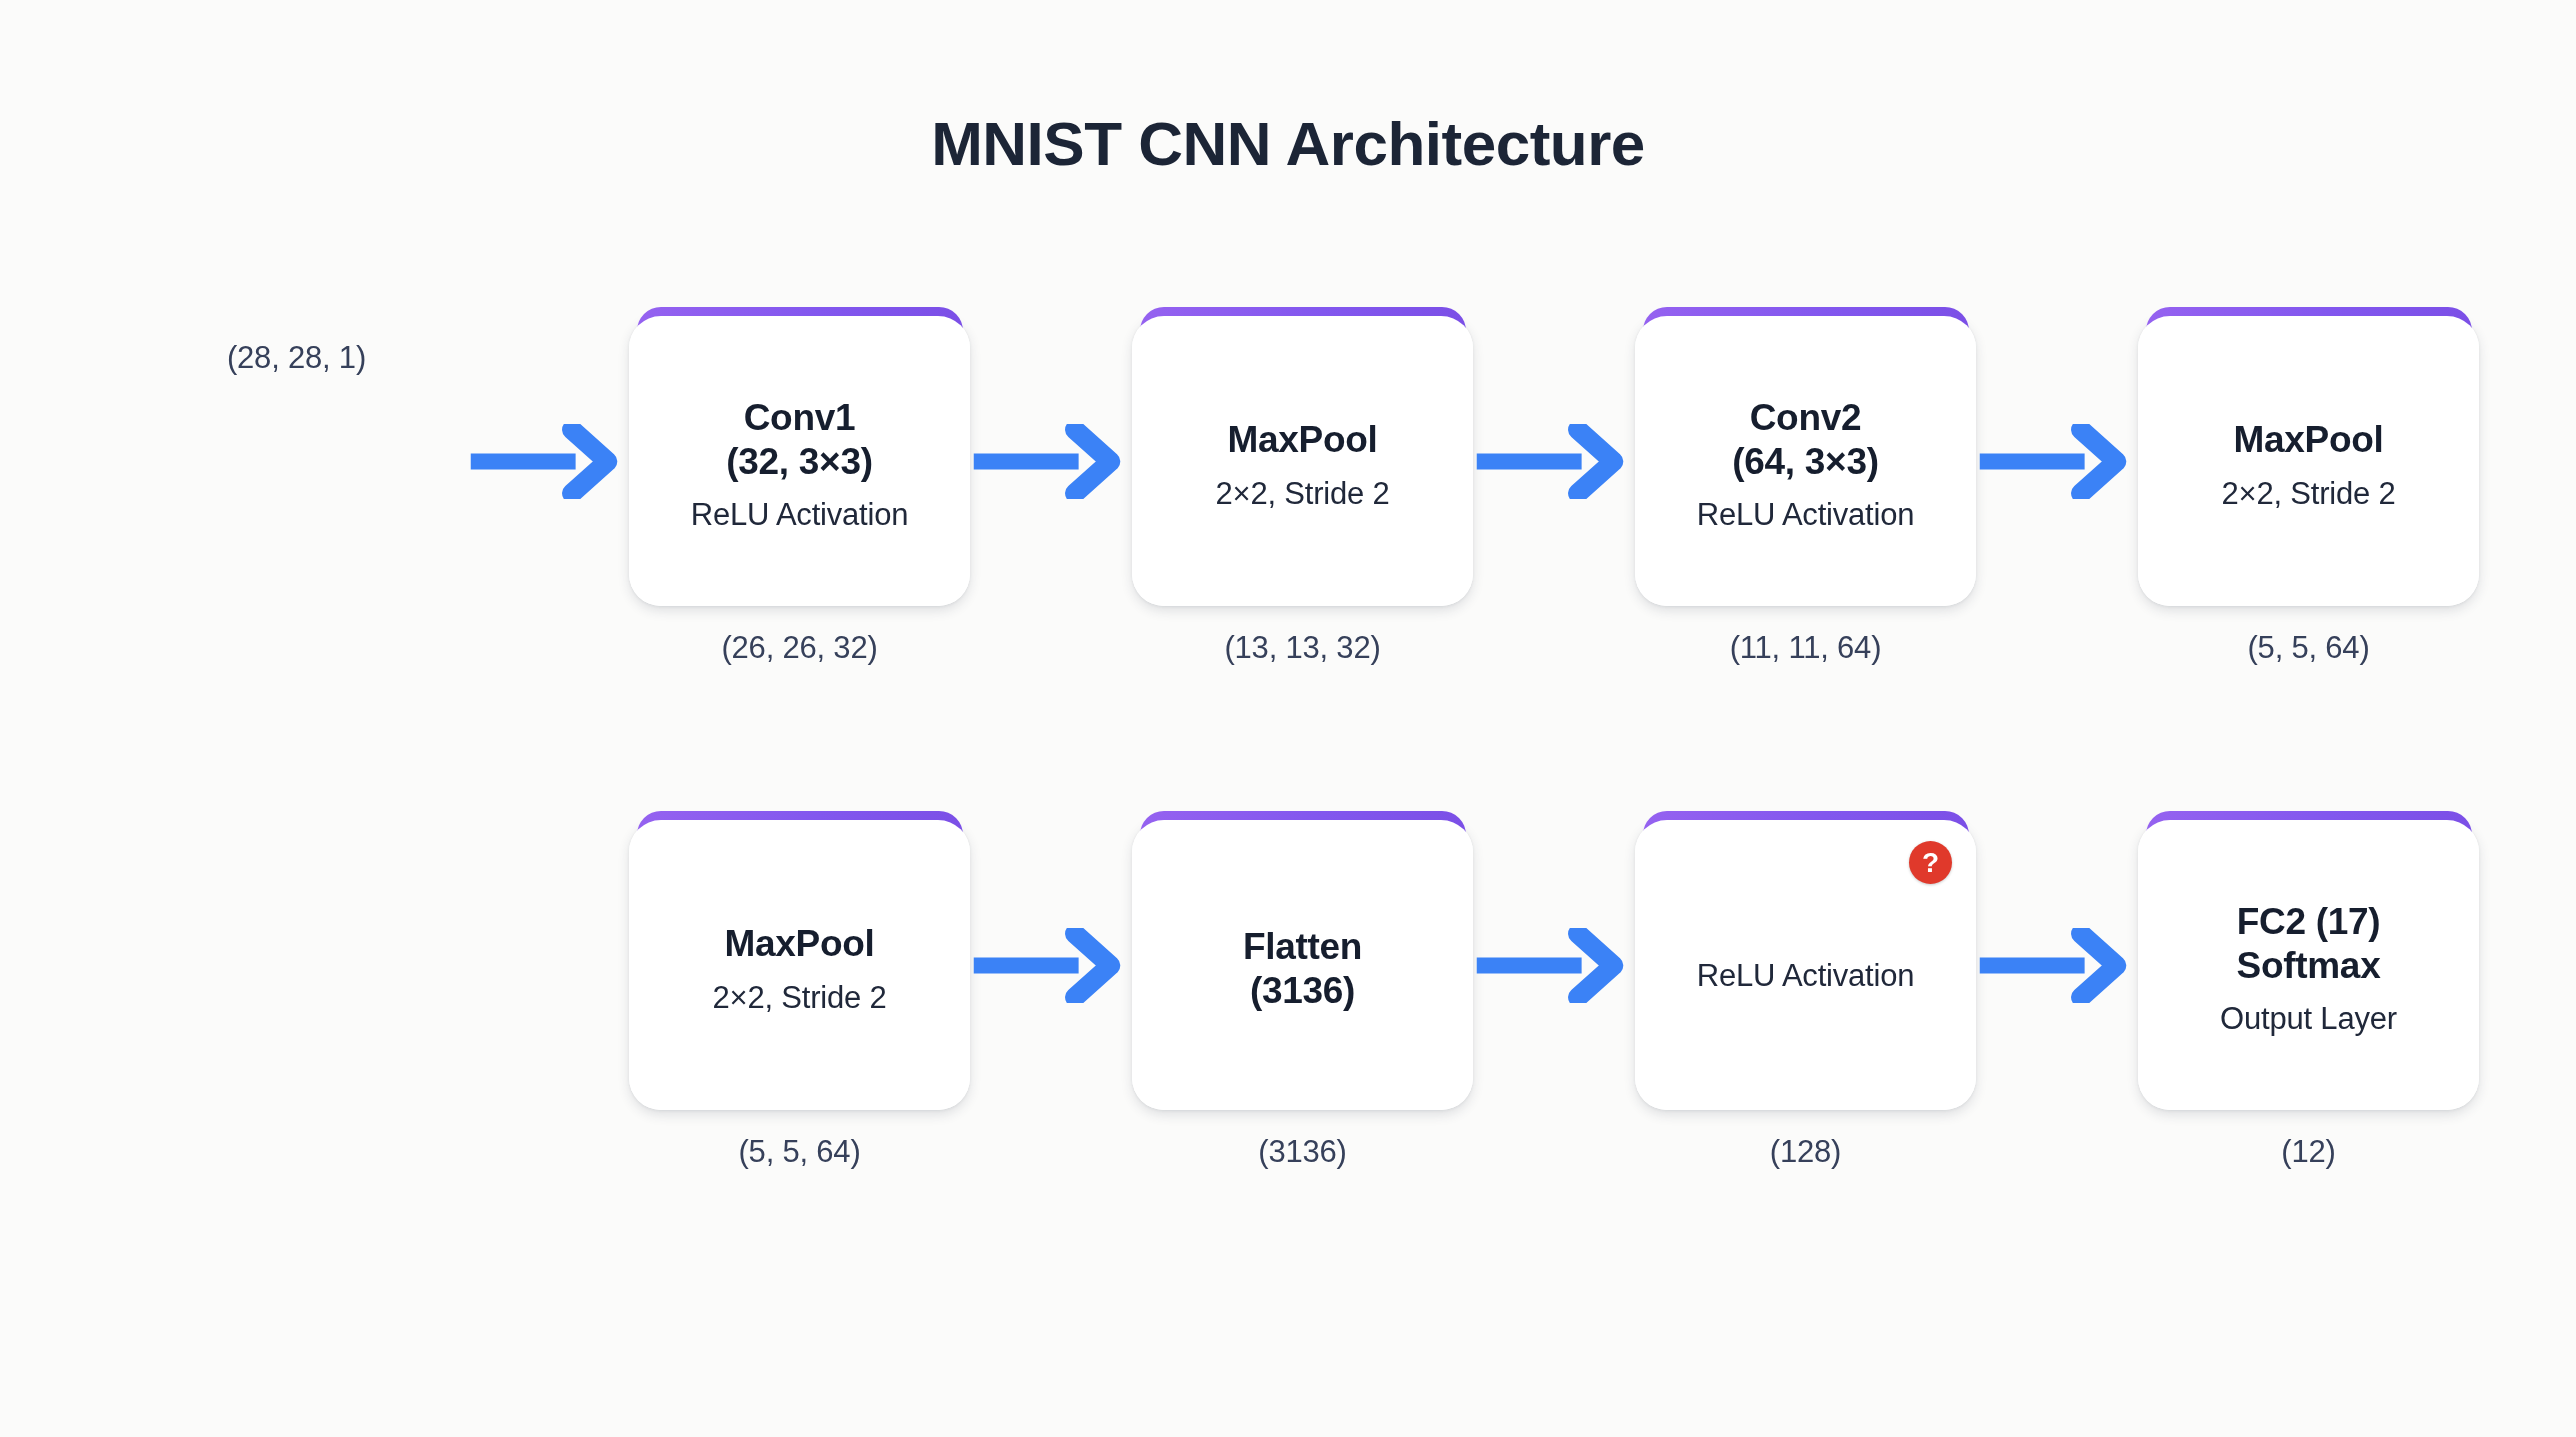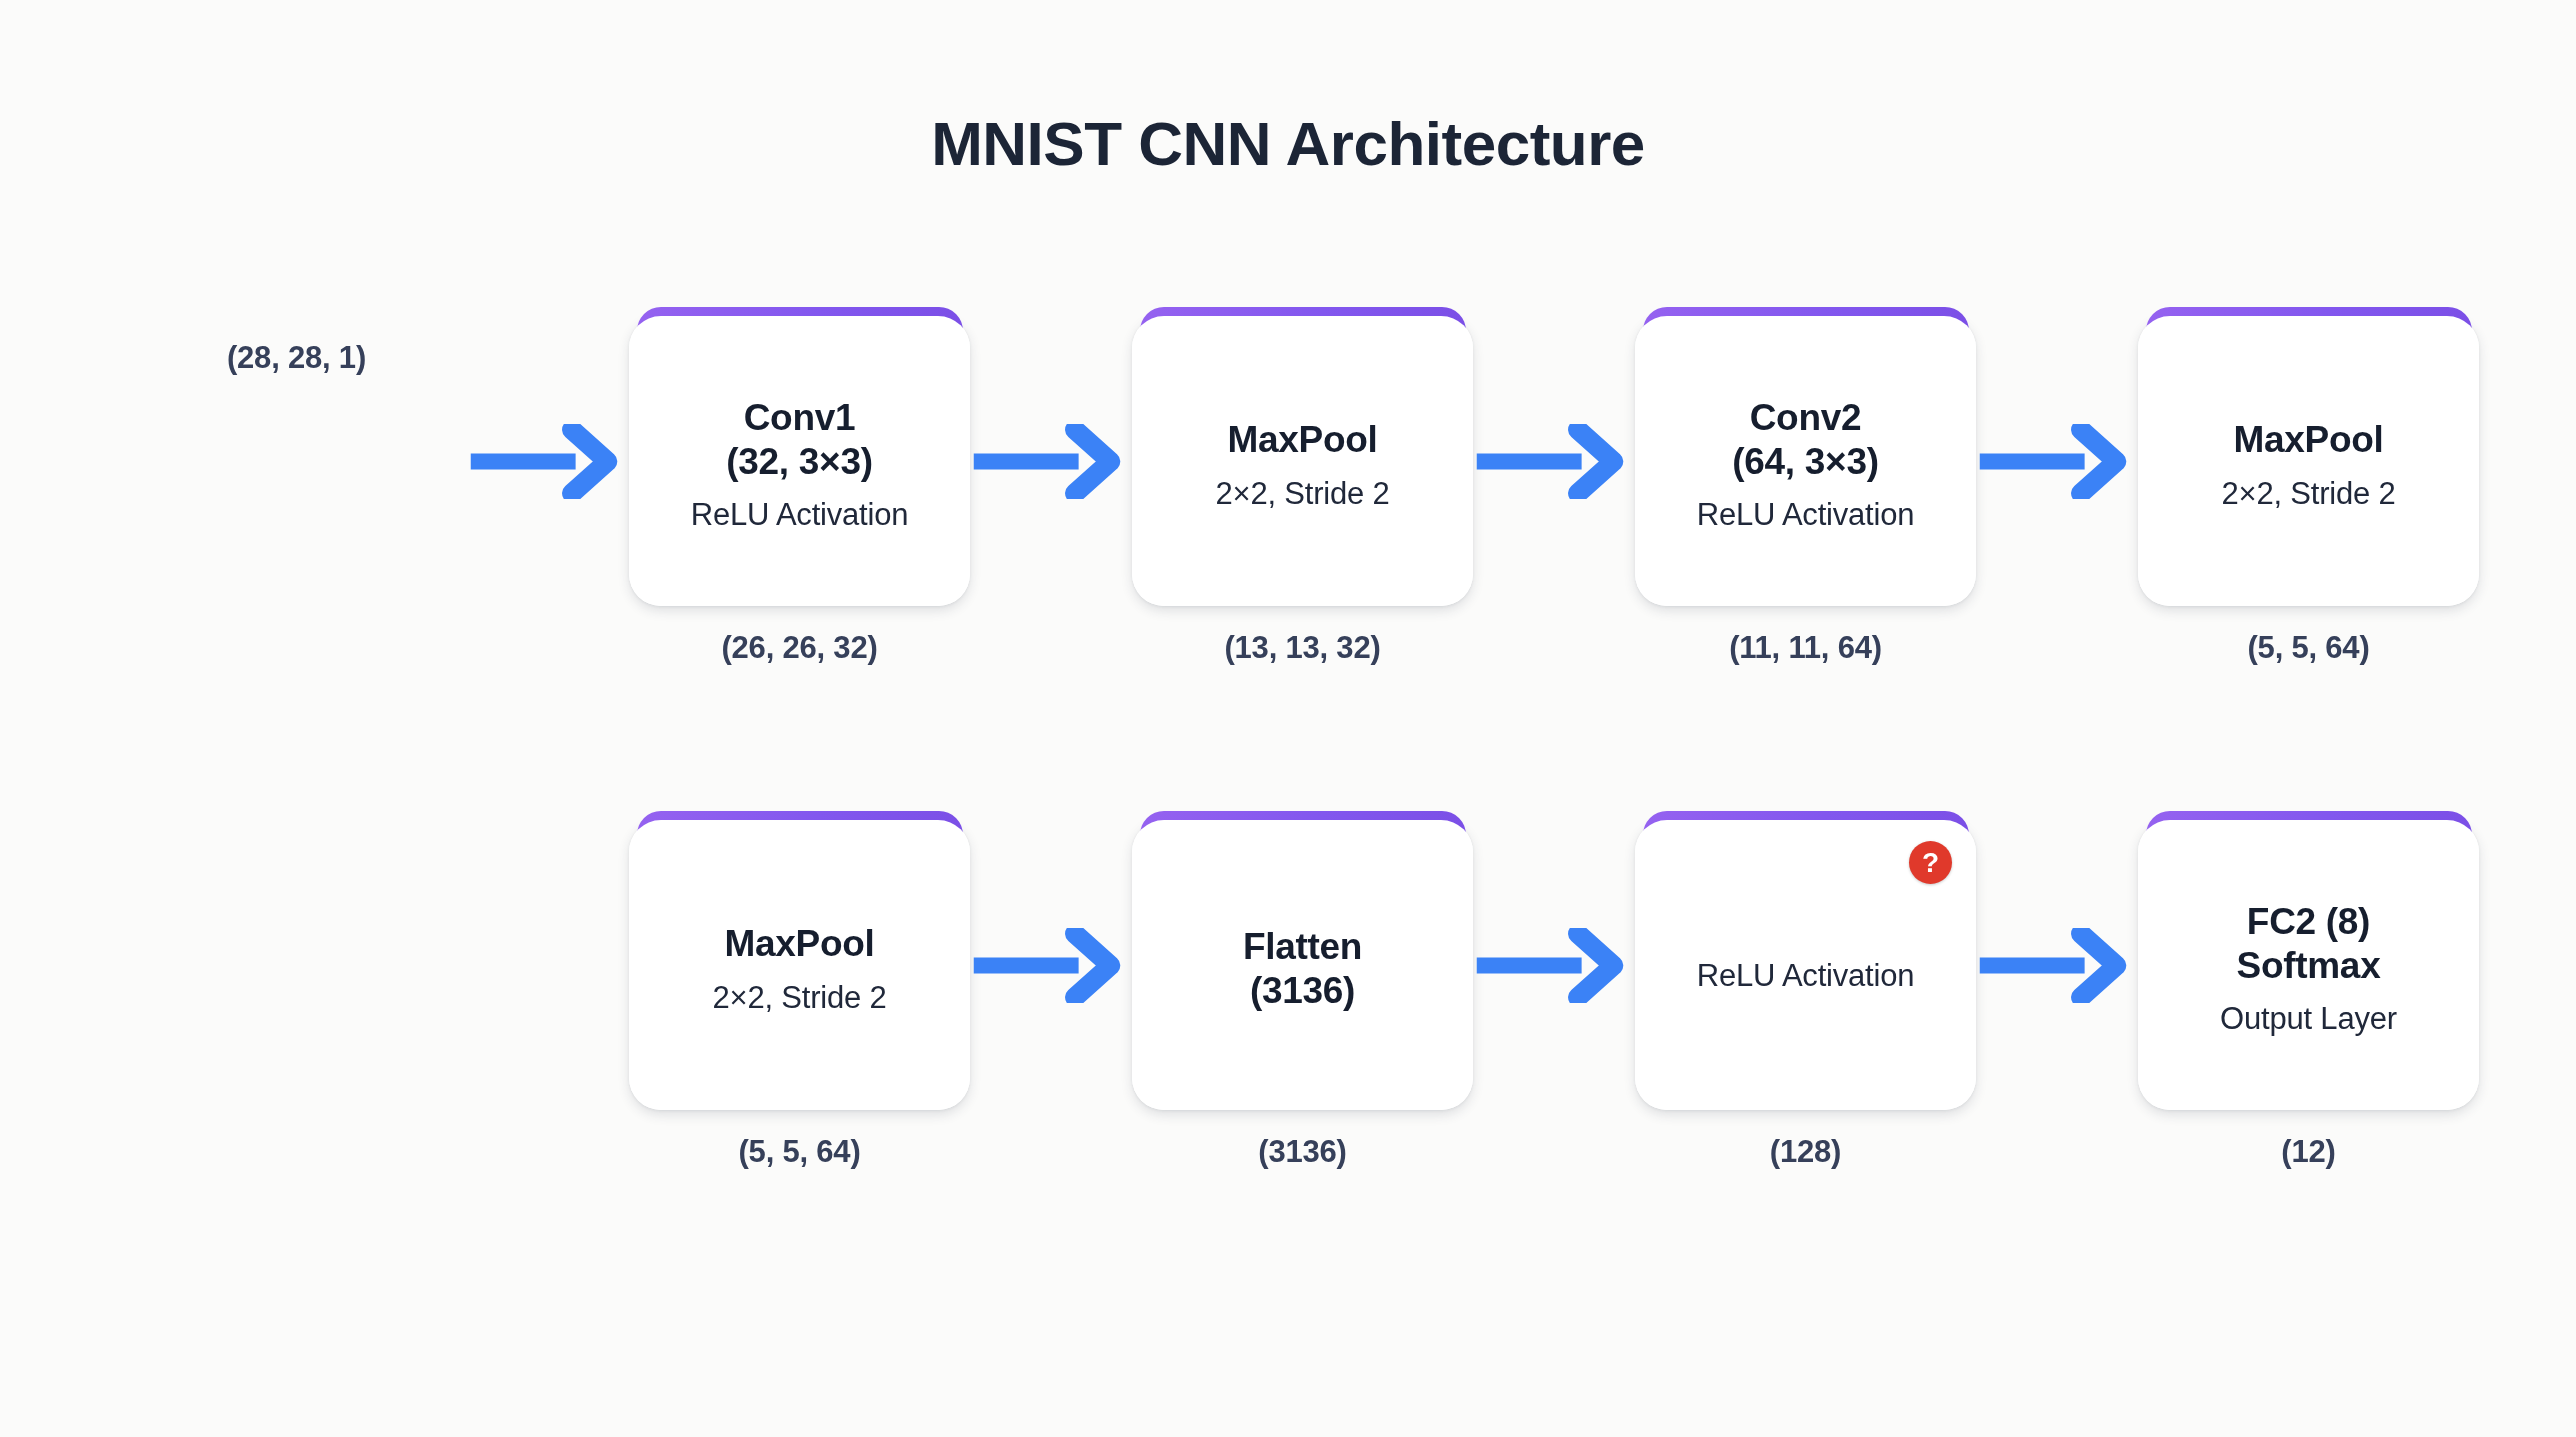--- a/index.html
+++ b/index.html
@@ -145,21 +145,20 @@
     box-shadow: 0 0.9px 2.8px rgba(0,0,0,0.22);
   }
 
   
   .shape-label {
     margin-top: 24px;
     font-size: 31px;
     color: #36405a;
     text-align: center;
     letter-spacing: -0.2px;
-    font-weight: bold;
   }
 
   
   .arrow {
     width: 162px;
     height: 290px;
     position: relative;
     flex: 0 0 162px;
     display: block;
   }
@@ -285,21 +284,21 @@
       </div>
       <div class="arrow">
         <svg width="162" height="75" viewBox="0 0 173 80">
           <line x1="4" y1="40" x2="116" y2="40" stroke="#3b82f6" stroke-width="17" stroke-linecap="butt"></line>
           <polyline points="112,6 150,40 112,74" fill="none" stroke="#3b82f6" stroke-width="21" stroke-linecap="round" stroke-linejoin="round"></polyline>
         </svg>
       </div>
       <div class="node">
         <div class="card">
           <div class="card-inner">
-            <div class="card-title">FC2 (8)
+            <div class="card-title">FC2 (17)
 Softmax</div>
             <div class="card-subtitle">Output Layer</div>
           </div>
         </div>
         <div class="shape-label">(12)</div>
       </div>
     </div>
 
 </div>
 

